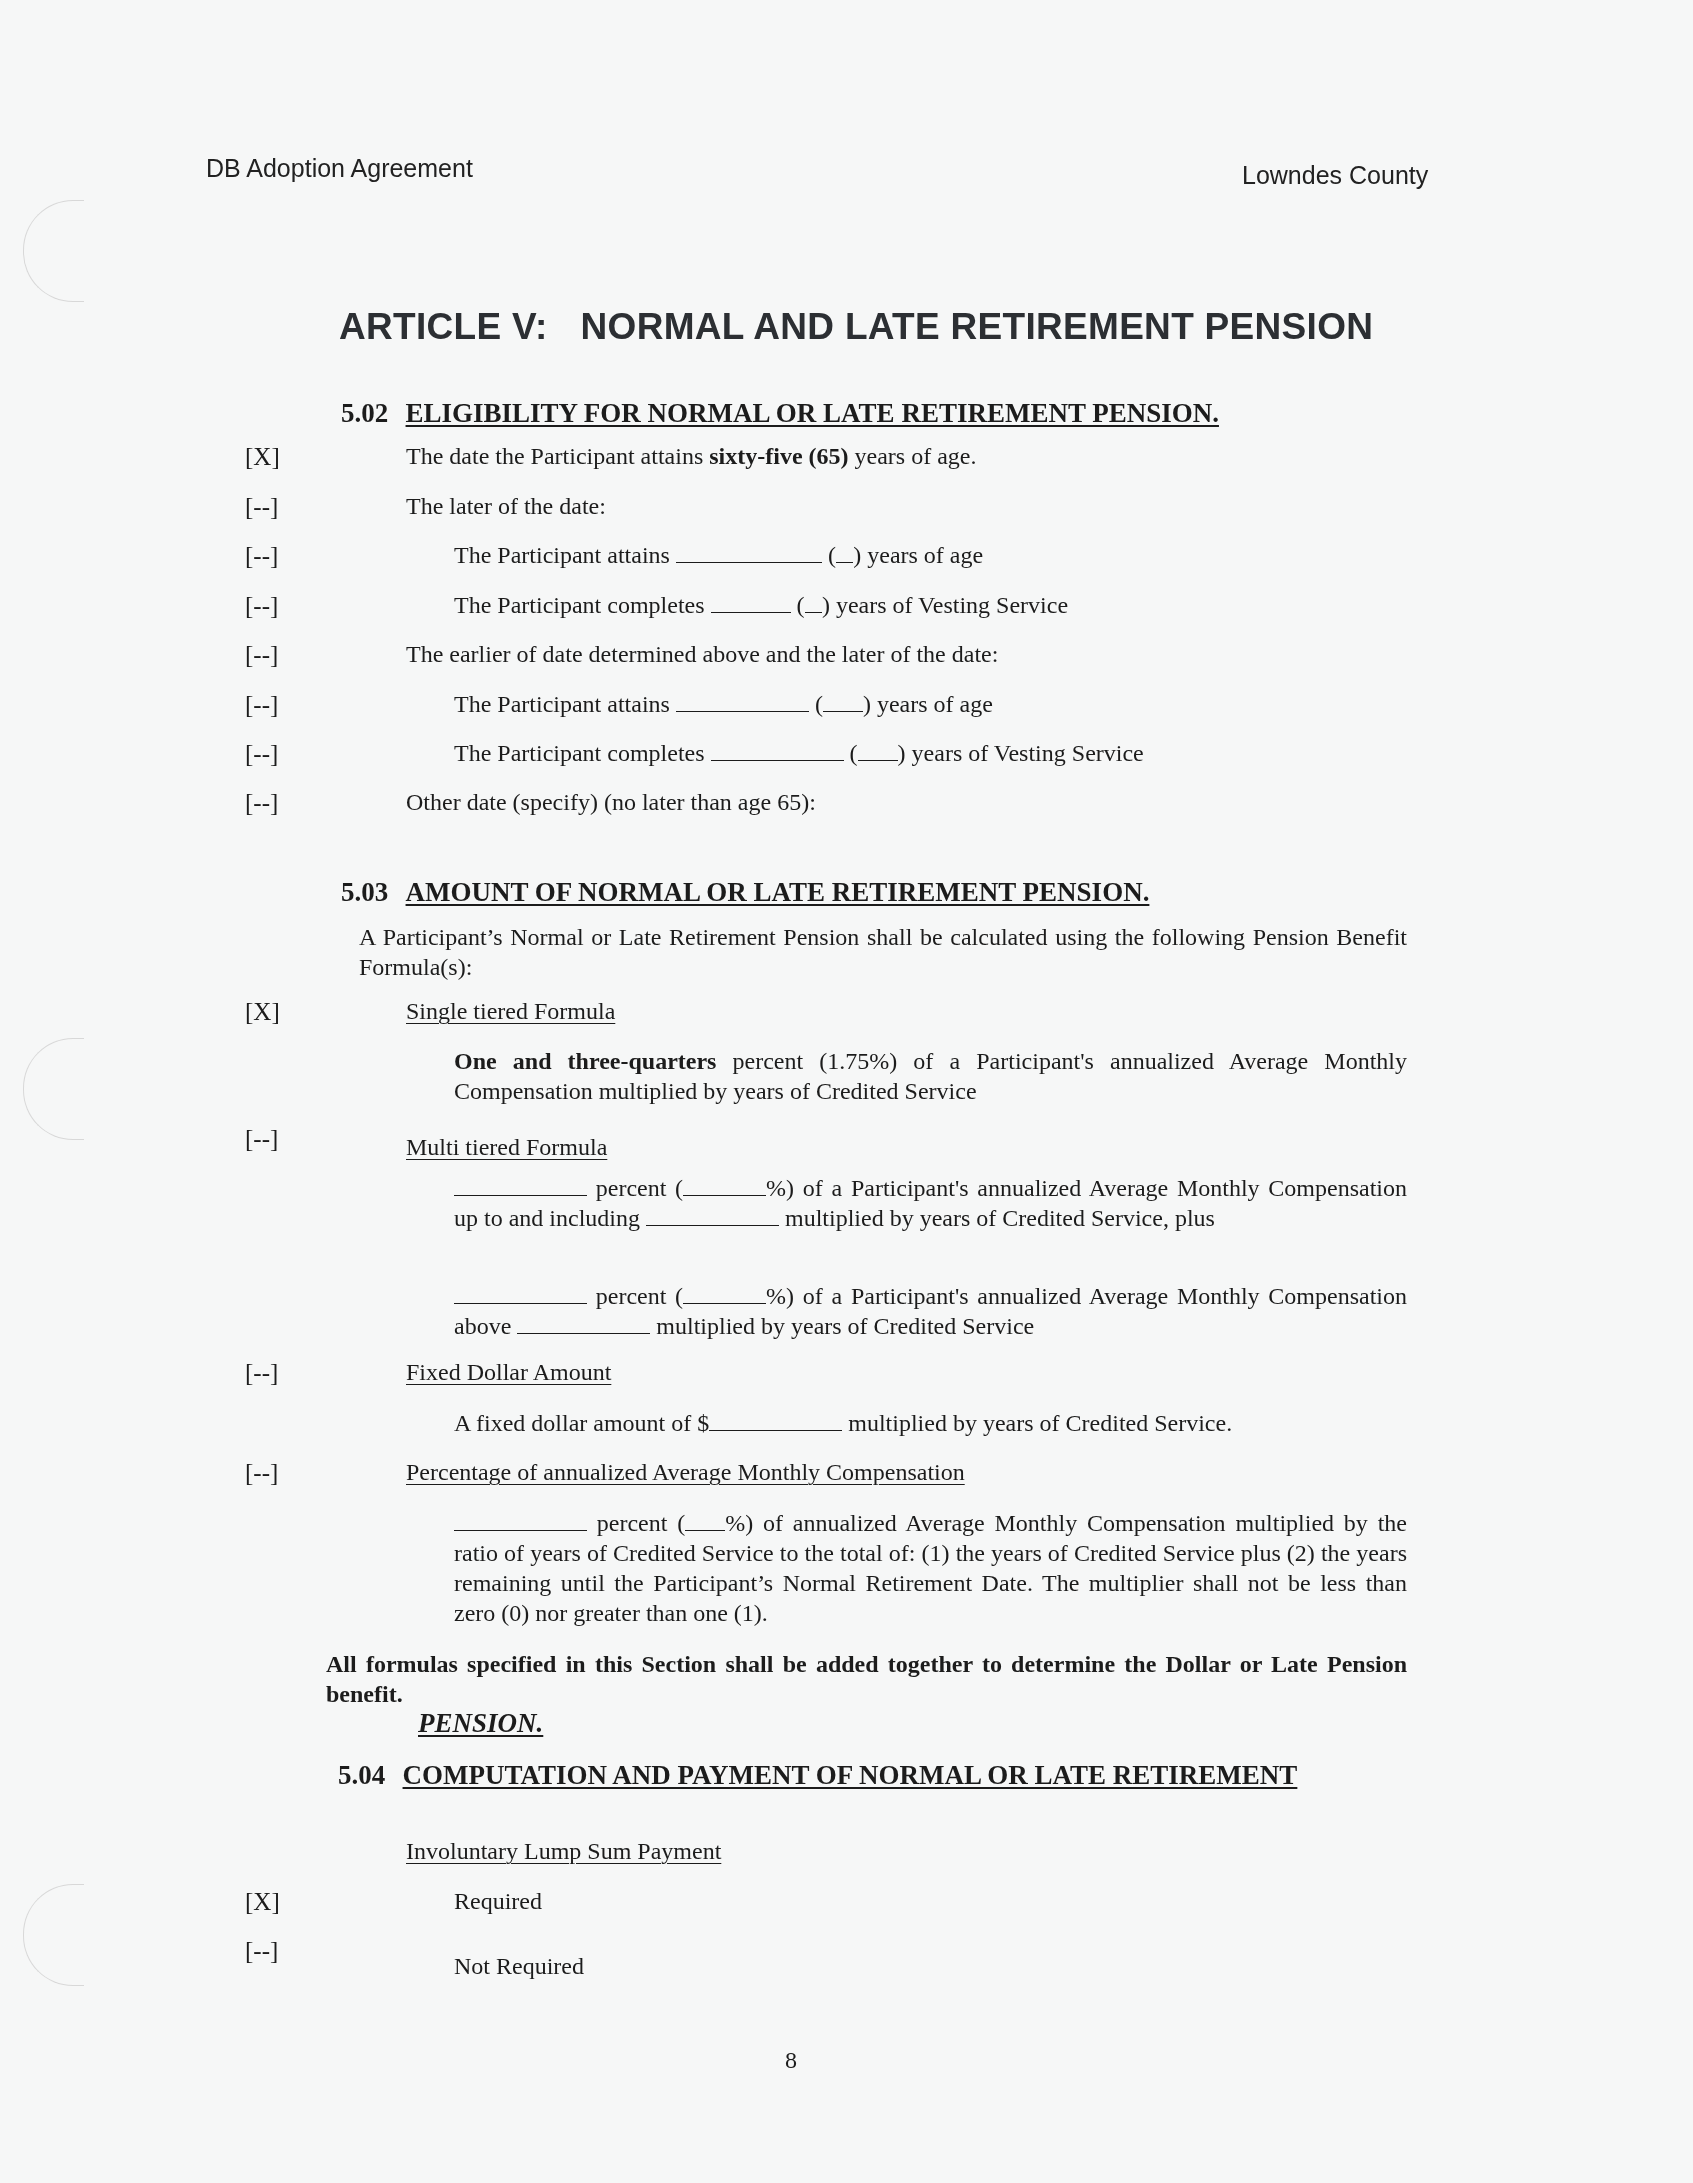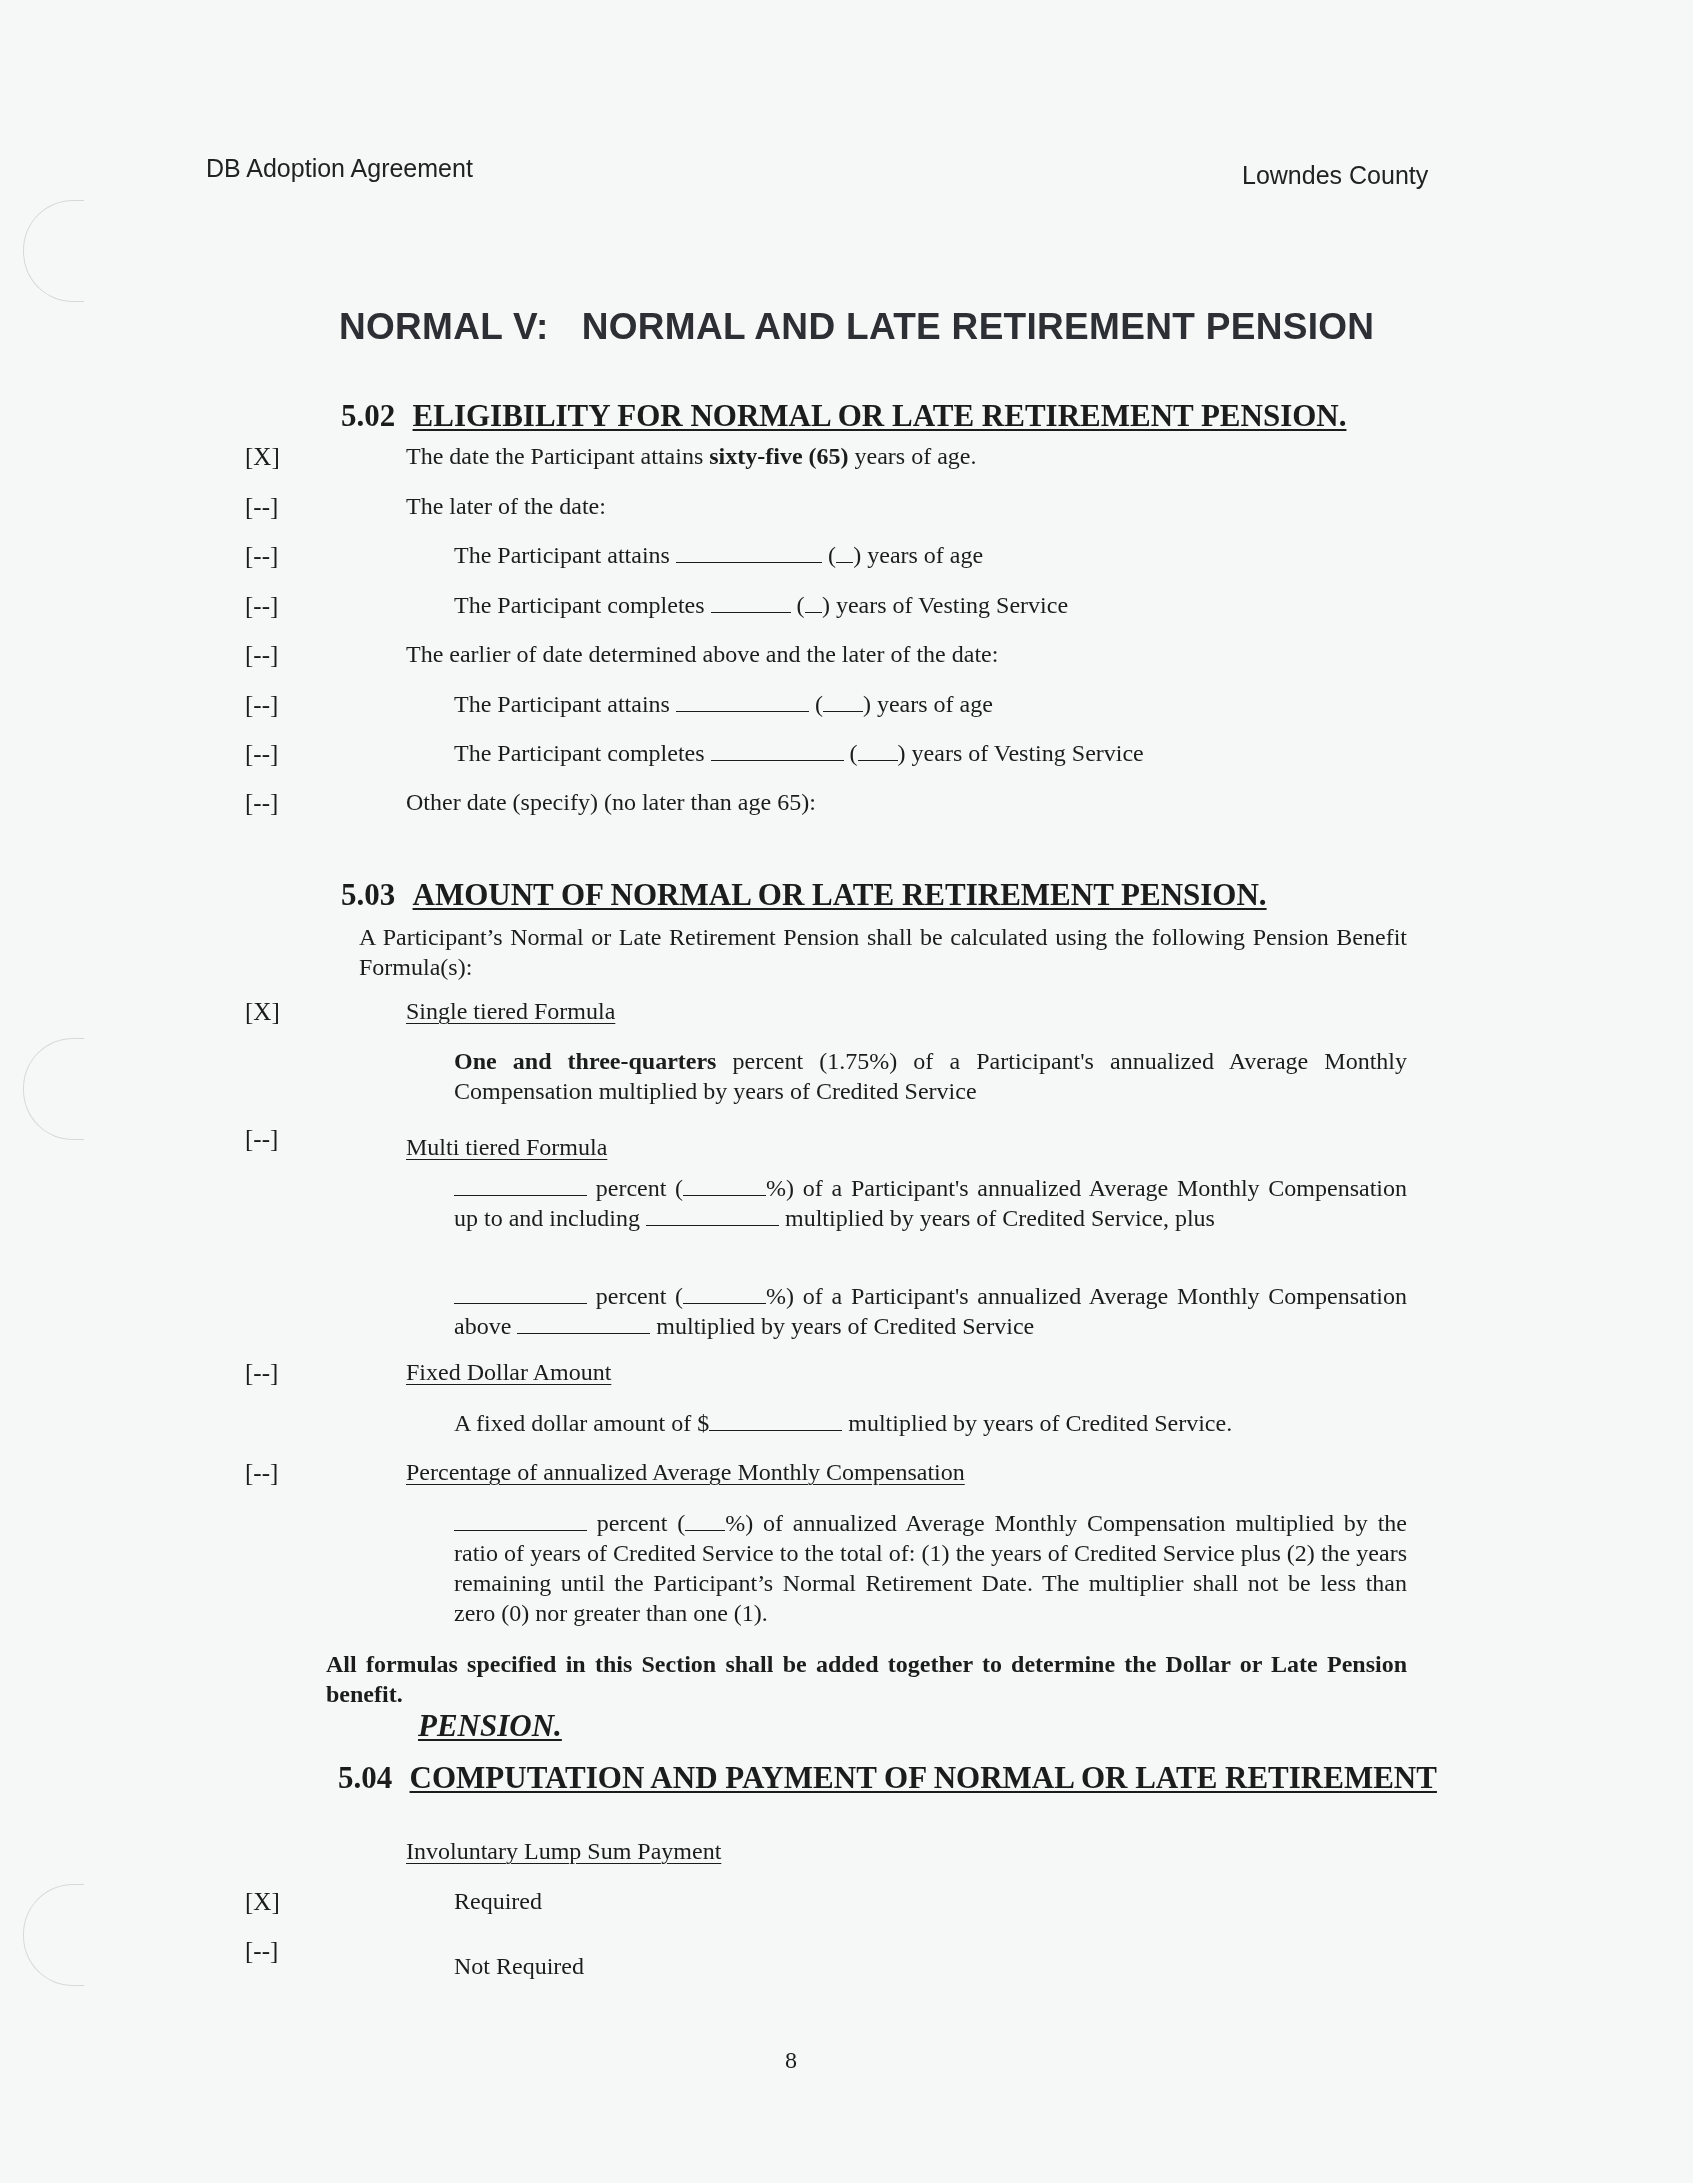--- a/index.html
+++ b/index.html
@@ -2,42 +2,42 @@
 <html style="font-size:10.7px"><head>
 <meta charset="utf-8">
 <style>
   html,body{margin:0;padding:0;}
   body{width:1693px;height:2183px;background:#f6f7f7;position:relative;overflow:hidden;color:#1c1c1c;}
   .abs{position:absolute;white-space:nowrap;}
   .sans{font-family:"Liberation Sans",sans-serif;}
   .serif{font-family:"Liberation Serif",serif;}
   .hdr{font-size:25px;color:#222;}
   .title{font-size:37px;font-weight:bold;color:#2c2f33;letter-spacing:0.3px;}
-  .sec{font-size:31px;font-weight:bold;}
+  .sec{font-size:27px;font-weight:bold;}
   .sec .u{text-decoration:underline;text-decoration-thickness:2px;text-underline-offset:3.3px;}
   .t{font-size:24px;}
   .cb{font-size:25px;left:245px;}
   .ul{text-decoration:underline;text-decoration-thickness:1.3px;text-underline-offset:4px;}
   .para{position:absolute;font-size:24px;line-height:30px;text-align:justify;white-space:normal;}
   .para.last{text-align-last:justify;}
   .blank{display:inline-block;border-bottom:1.3px solid #1c1c1c;height:18.6px;vertical-align:baseline;}
   .punch{position:absolute;left:22.6px;width:60px;height:100px;border:1.3px solid #d8d8d8;border-right:none;border-radius:50px 0 0 50px;}
 </style>
 </head>
 <body>
 
 <div class="punch" style="top:200px;"></div>
 <div class="punch" style="top:1038px;"></div>
 <div class="punch" style="top:1884px;"></div>
 
 <div class="abs sans hdr" style="left:206px;top:154px;">DB Adoption Agreement</div>
 <div class="abs sans hdr" style="left:1242px;top:161px;">Lowndes County</div>
 
 <div class="abs sans title" style="left:339px;top:306px;">
-  <span>NORMAL V:</span><span style="display:inline-block;width:33px"></span><span>NORMAL AND LATE RETIREMENT PENSION</span>
+  <span>ARTICLE V:</span><span style="display:inline-block;width:33px"></span><span>NORMAL AND LATE RETIREMENT PENSION</span>
 </div>
 
 <div class="abs serif sec" style="left:341px;top:398px;">
   <span>5.02</span><span style="display:inline-block;width:17.3px"></span><span class="u">ELIGIBILITY FOR NORMAL OR LATE RETIREMENT PENSION.</span>
 </div>
 
 <div class="abs serif cb" style="top:443px;">[X]</div>
 <div class="abs serif t" style="left:406px;top:443px;"><span>The date the Participant attains </span><b>sixty-five (65)</b><span> years of age.</span></div>
 
 <div class="abs serif cb" style="top:493px;">[--]</div>

